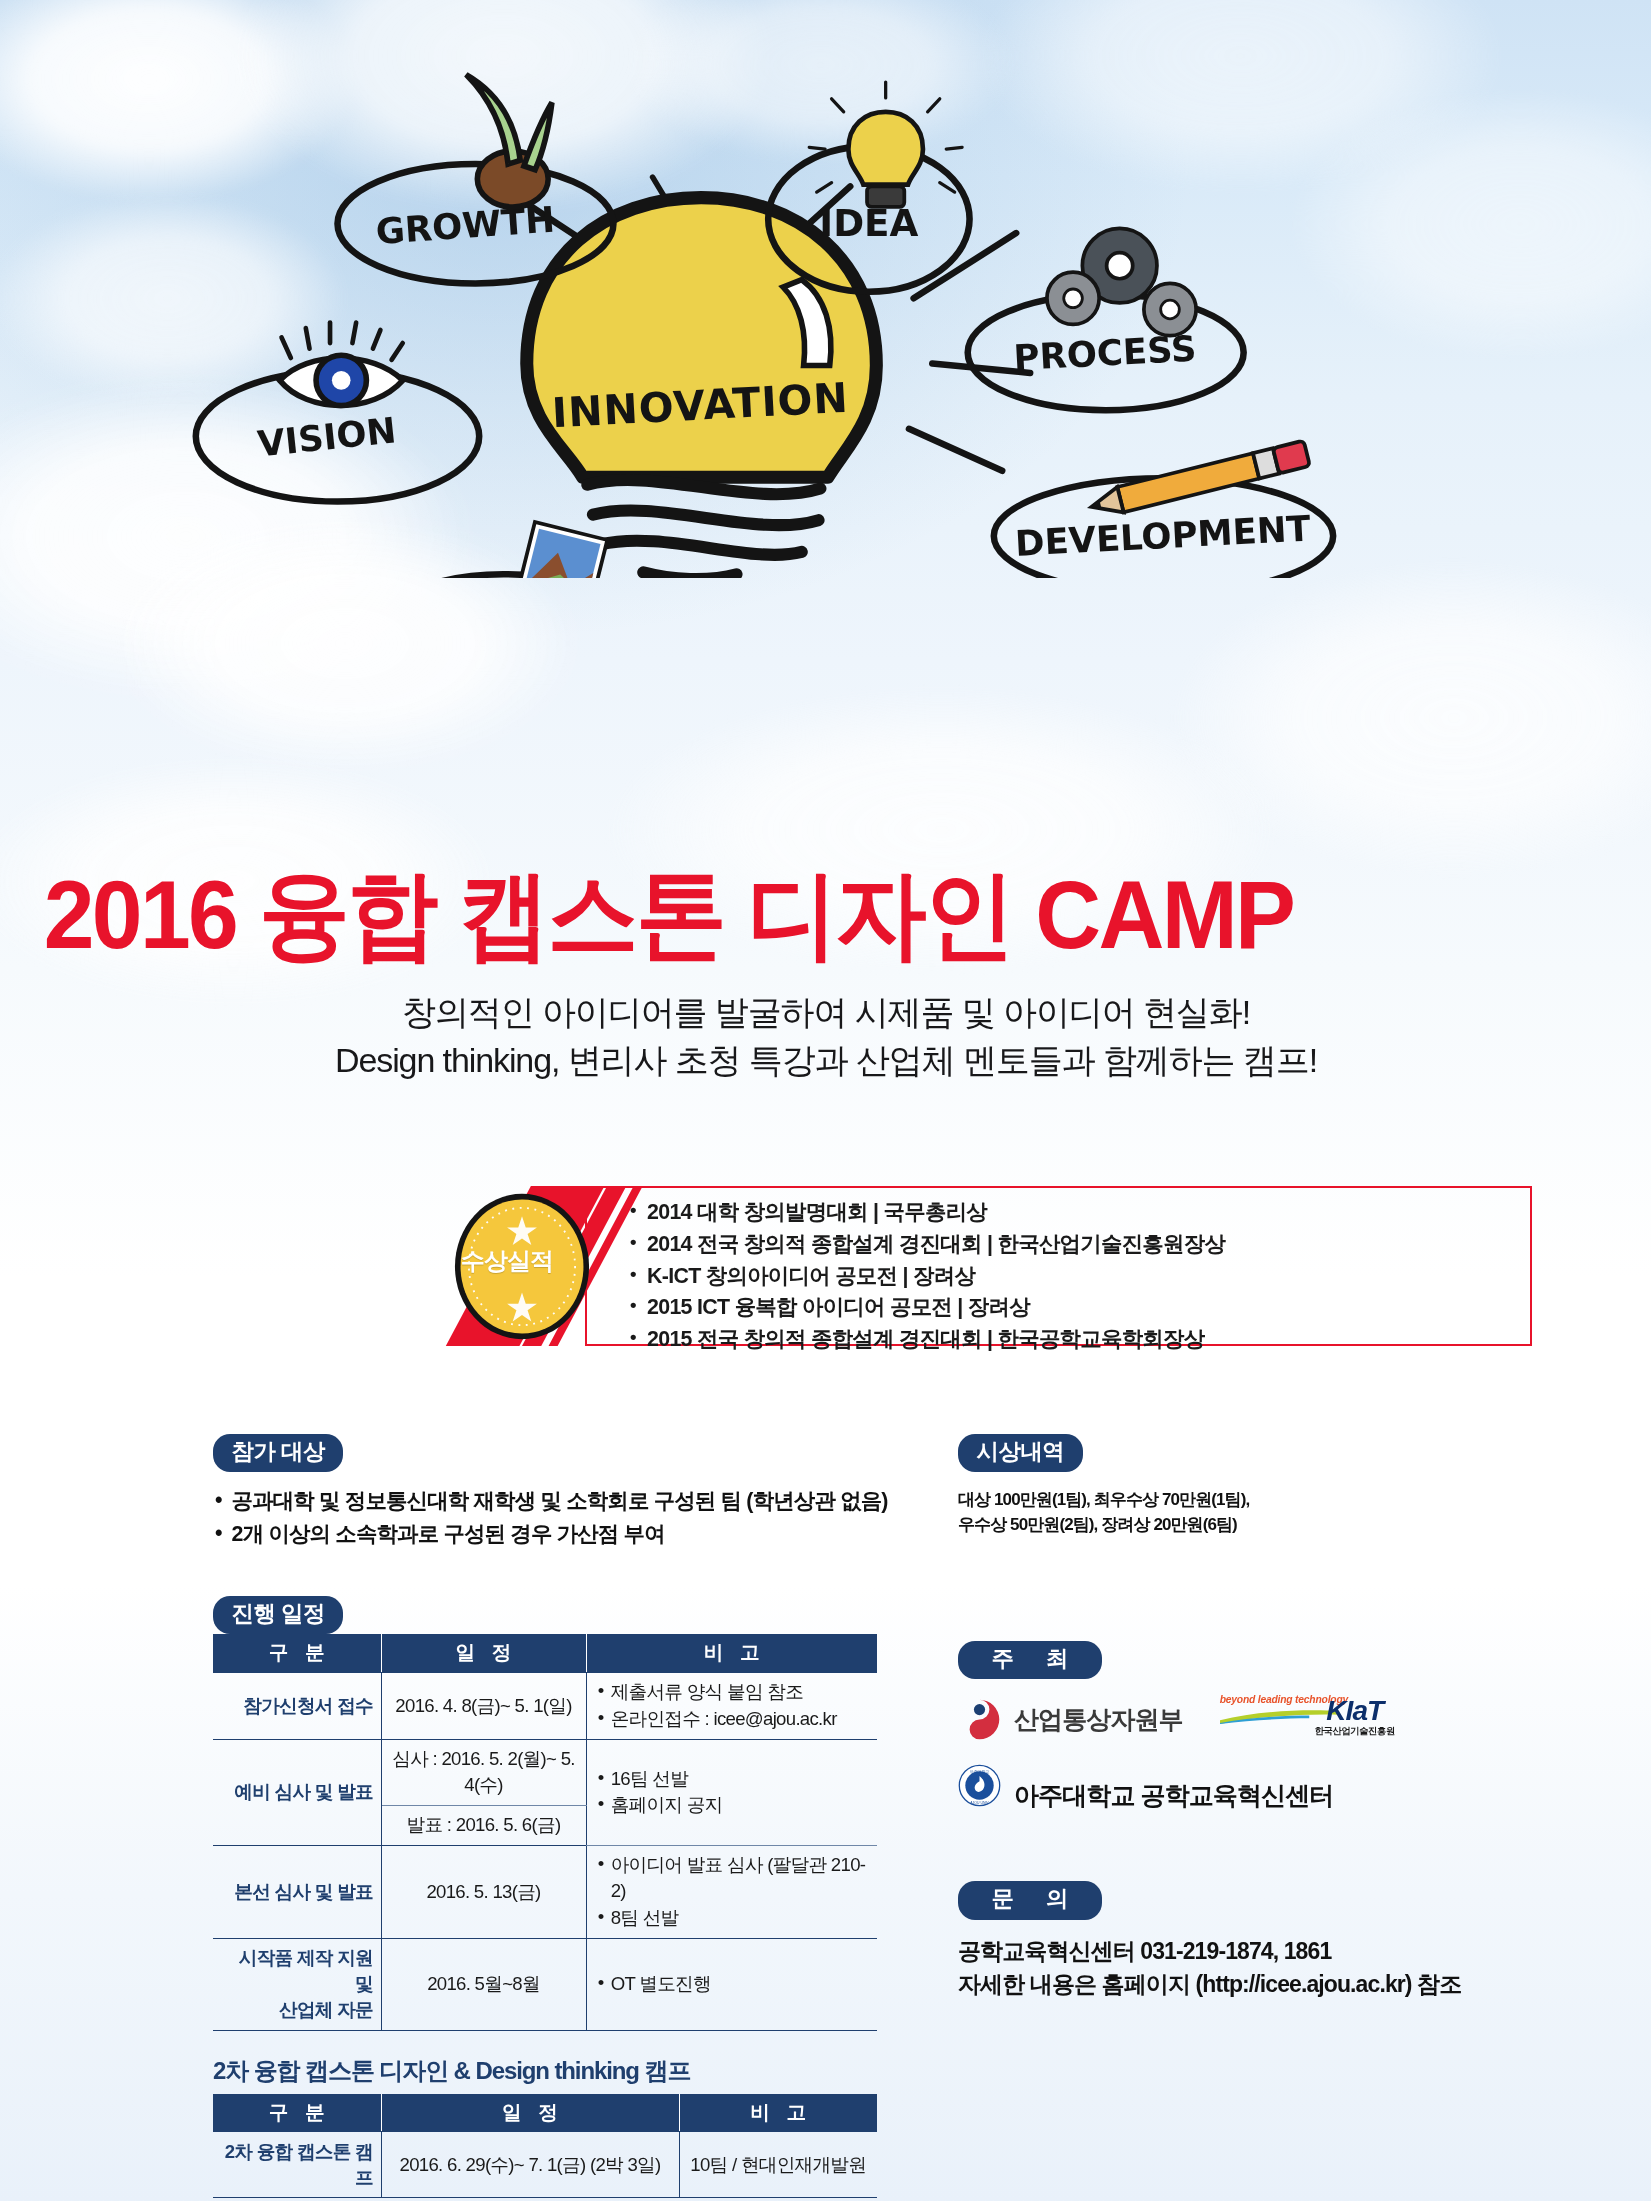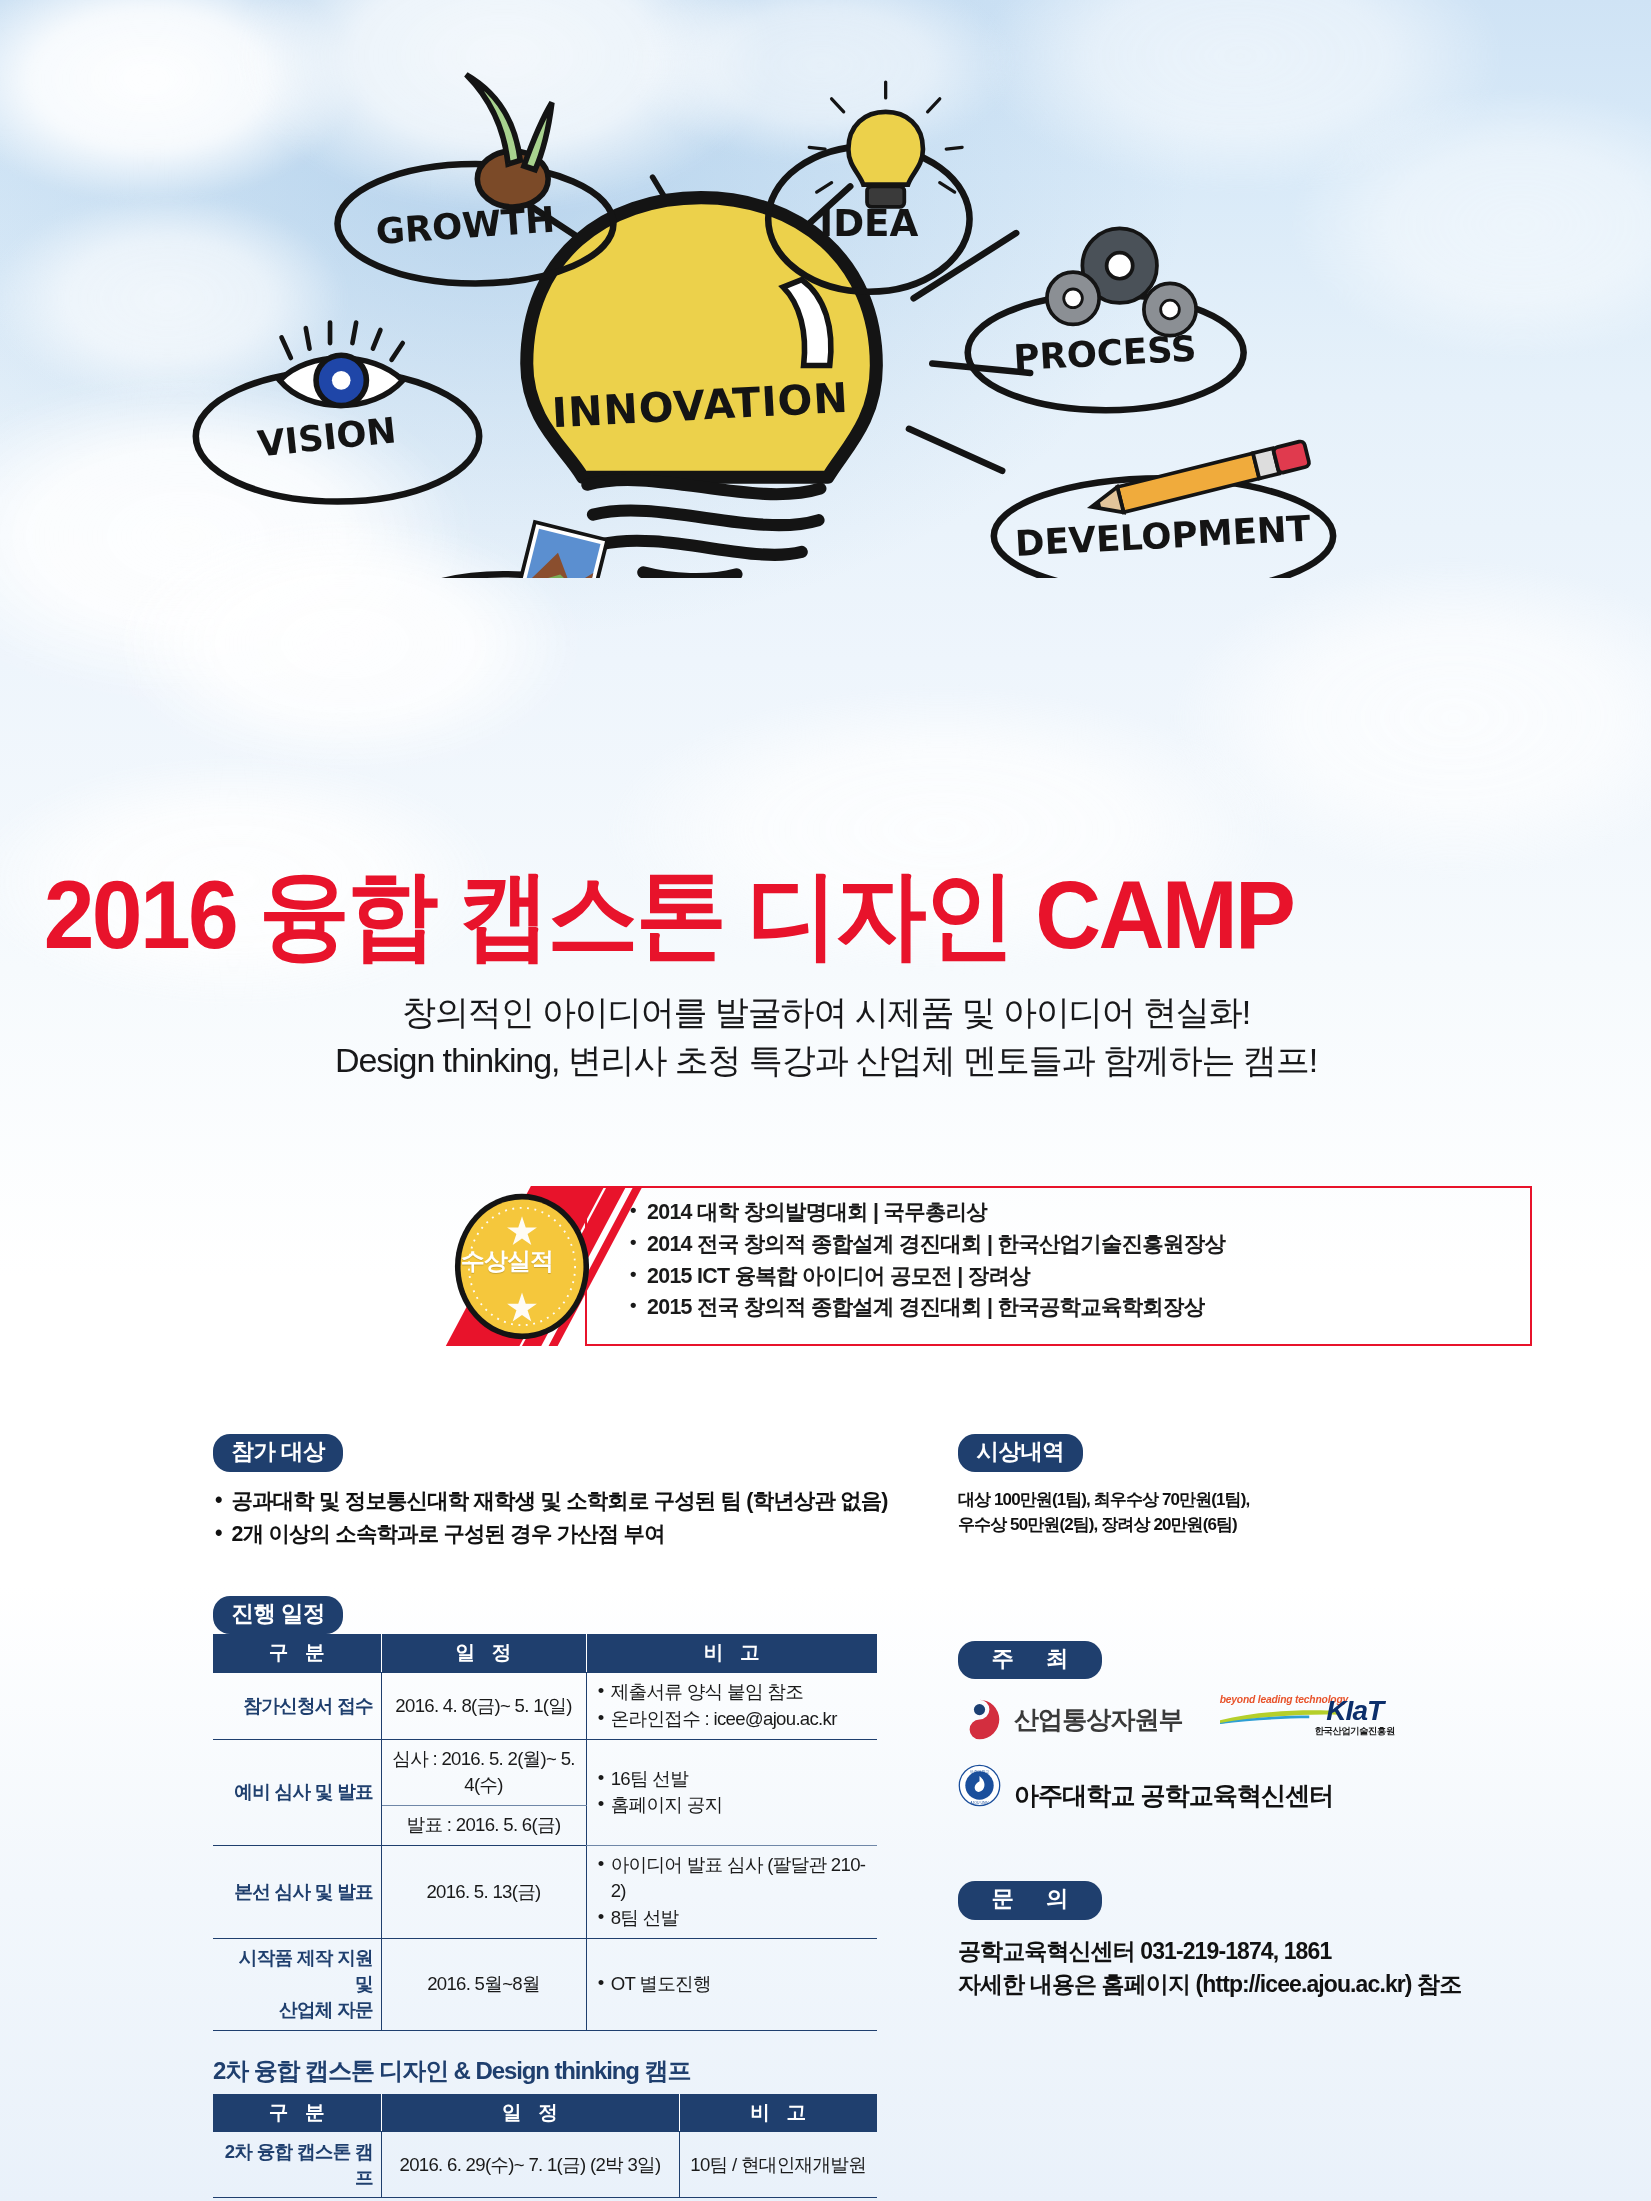--- a/index.html
+++ b/index.html
@@ -371,20 +371,21 @@
         <ellipse cx="76" cy="80" rx="66" ry="72" fill="#f5c73c"></ellipse>
         <ellipse cx="76" cy="80" rx="57" ry="63" fill="none" stroke="#ffffff" stroke-width="2" stroke-dasharray="2 6" opacity=".95"></ellipse>
         <polygon points="76,26 80,38 92,38 82,45 86,57 76,50 66,57 70,45 60,38 72,38" fill="#ffffff" opacity=".95"></polygon>
         <polygon points="76,108 80,120 92,120 82,127 86,139 76,132 66,139 70,127 60,120 72,120" fill="#ffffff" opacity=".95"></polygon>
       </g>
     </svg>
     <div class="seal-text">수상실적</div>
     <ul class="awards-list">
       <li>2014 대학 창의발명대회 | 국무총리상</li>
       <li>2014 전국 창의적 종합설계 경진대회 | 한국산업기술진흥원장상</li>
+      <li>K-ICT 창의아이디어 공모전 | 장려상</li>
       <li>2015 ICT 융복합 아이디어 공모전 | 장려상</li>
       <li>2015 전국 창의적 종합설계 경진대회 | 한국공학교육학회장상</li>
     </ul>
   </div>
 
   <div id="col-left">
 
     <div class="pill">참가 대상</div>
     <div style="height:13px"></div>
     <ul class="plain-list">

